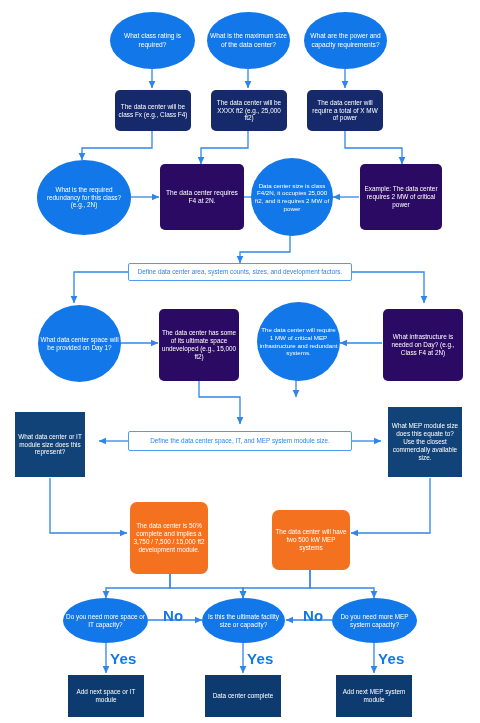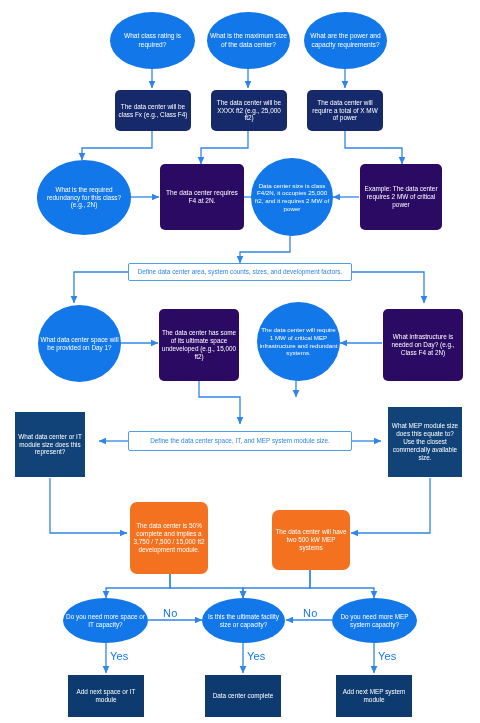--- a/index.html
+++ b/index.html
@@ -28,22 +28,22 @@
   .rect-purple{background:#2b0a63;border-radius:5px;}
   .rect-darkblue{background:#114379;border-radius:0px;}
   .rect-orange{background:#f4711f;border-radius:7px;}
   .rect-solidnavy{background:#0d3b70;border-radius:0px;}
   .band{
     background:#ffffff;border:1px solid #4d9df0;border-radius:2px;
     color:#2f86e8;
   }
 
   .edge-label{
-    position:absolute;color:#1277e8;font-weight:normal;z-index:4;
-    font-size:11px;letter-spacing:.2px;
+    position:absolute;color:#1277e8;font-weight:bold;z-index:4;
+    font-size:15px;letter-spacing:.2px;
   }
 </style>
 </head>
 <body>
 
 <div id="canvas">
 
   <svg class="edges" viewBox="0 0 480 723">
     <defs>
       <marker id="ah" markerWidth="7" markerHeight="7" refX="5.4" refY="3" orient="auto">

